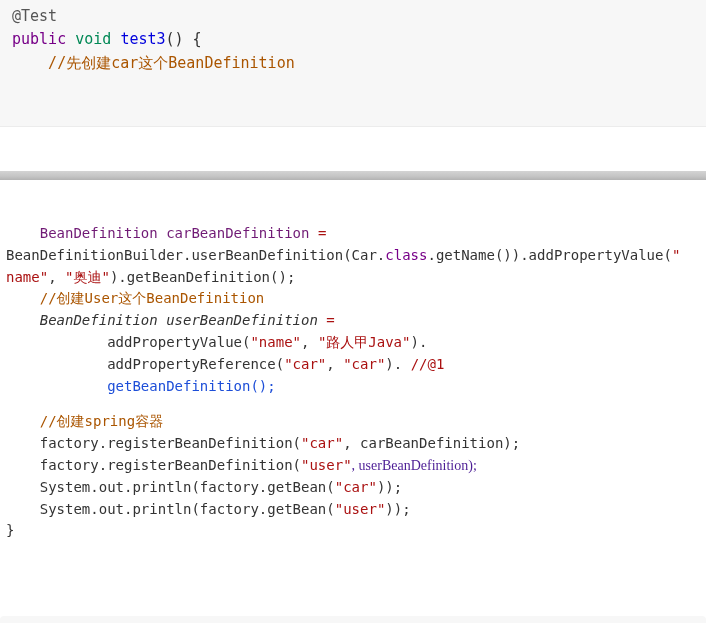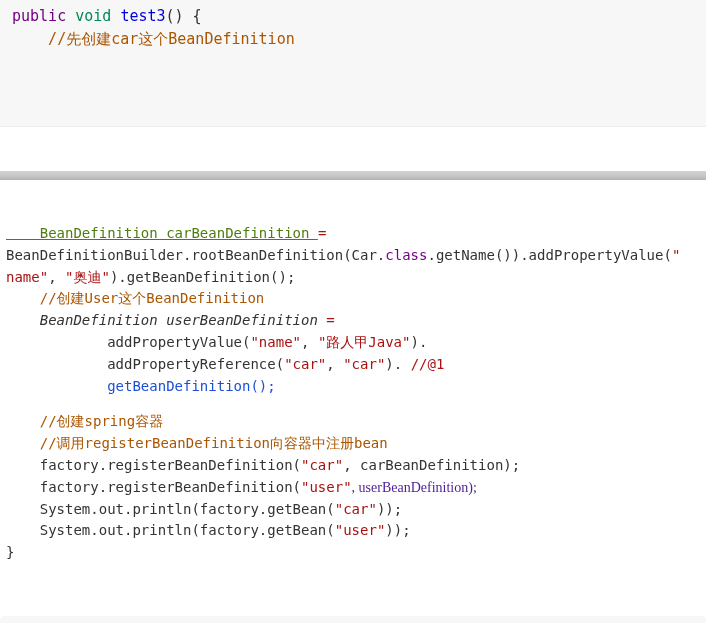--- a/index.html
+++ b/index.html
@@ -56,38 +56,38 @@
     height: 7px;
     border-radius: 4px 4px 0 0;
   }
 </style>
 </head>
 <body style="background: rgb(255, 255, 255);">
 
 <div class="page">
 
   <section class="code-block top" style="background: rgb(247, 247, 247);">
+      <div class="code-line"><span style="color: rgb(85, 85, 85);">@Test</span></div>
       <div class="code-line"><span style="color: rgb(119, 0, 136);">public</span><span style="color: rgb(51, 51, 51);"> </span><span style="color: rgb(0, 136, 85);">void</span><span style="color: rgb(51, 51, 51);"> </span><span style="color: rgb(0, 0, 221);">test3</span><span style="color: rgb(51, 51, 51);">() {</span></div>
       <div class="code-line"><span style="color: rgb(170, 85, 0);">    //先创建car这个BeanDefinition</span></div>
     </section>
 
   <div class="divider-bar" style="background: linear-gradient(rgb(211, 211, 211), rgb(198, 198, 198) 55%, rgb(179, 179, 179));"></div>
 
   <section class="code-block bottom" style="background: rgb(255, 255, 255);">
-      <div class="code-line"><span style="color: #4d7c0f; text-decoration: underline;">    BeanDefinition carBeanDefinition </span><span style="color: rgb(170, 17, 17);">=</span></div>
-      <div class="code-line"><span style="color: rgb(51, 51, 51);">BeanDefinitionBuilder.rootBeanDefinition(Car.</span><span style="color: rgb(119, 0, 136);">class</span><span style="color: rgb(51, 51, 51);">.getName()).addPropertyValue(</span><span style="color: rgb(170, 17, 17);">"</span></div>
+      <div class="code-line"><span style="color: #701a75;">    BeanDefinition carBeanDefinition </span><span style="color: rgb(170, 17, 17);">=</span></div>
+      <div class="code-line"><span style="color: rgb(51, 51, 51);">BeanDefinitionBuilder.userBeanDefinition(Car.</span><span style="color: rgb(119, 0, 136);">class</span><span style="color: rgb(51, 51, 51);">.getName()).addPropertyValue(</span><span style="color: rgb(170, 17, 17);">"</span></div>
       <div class="code-line"><span style="color: rgb(170, 17, 17);">name"</span><span style="color: rgb(51, 51, 51);">, </span><span style="color: rgb(170, 17, 17);">"奥迪"</span><span style="color: rgb(51, 51, 51);">).getBeanDefinition();</span></div>
       <div class="code-line"><span style="color: rgb(170, 85, 0);">    //创建User这个BeanDefinition</span></div>
       <div class="code-line"><span style="color: rgb(51, 51, 51); font-style: italic;">    BeanDefinition userBeanDefinition </span><span style="color: rgb(170, 17, 17);">=</span></div>
       <div class="code-line"><span style="color: rgb(51, 51, 51);">            addPropertyValue(</span><span style="color: rgb(170, 17, 17);">"name"</span><span style="color: rgb(51, 51, 51);">, </span><span style="color: rgb(170, 17, 17);">"路人甲Java"</span><span style="color: rgb(51, 51, 51);">).</span></div>
       <div class="code-line"><span style="color: rgb(51, 51, 51);">            addPropertyReference(</span><span style="color: rgb(170, 17, 17);">"car"</span><span style="color: rgb(51, 51, 51);">, </span><span style="color: rgb(170, 17, 17);">"car"</span><span style="color: rgb(51, 51, 51);">). </span><span style="color: rgb(170, 17, 17);">//@1</span></div>
       <div class="code-line"><span style="color: #1d4ed8;">            getBeanDefinition();</span></div>
       <div class="code-line"></div>
       <div class="code-line"><span style="color: rgb(170, 85, 0); margin-top: 33px;">    //创建spring容器</span></div>
-      <div class="code-line"><span style="color: rgb(170, 85, 0);">    //调用registerBeanDefinition向容器中注册bean</span></div>
       <div class="code-line"><span style="color: rgb(51, 51, 51);">    factory.registerBeanDefinition(</span><span style="color: rgb(170, 17, 17);">"car"</span><span style="color: rgb(51, 51, 51);">, carBeanDefinition);</span></div>
       <div class="code-line"><span style="color: rgb(51, 51, 51);">    factory.registerBeanDefinition(</span><span style="color: rgb(170, 17, 17);">"user"</span><span style="color: #4c1d95; font-family: Liberation Serif, serif;">, userBeanDefinition);</span></div>
       <div class="code-line"><span style="color: rgb(51, 51, 51);">    System.out.println(factory.getBean(</span><span style="color: rgb(170, 17, 17);">"car"</span><span style="color: rgb(51, 51, 51);">));</span></div>
       <div class="code-line"><span style="color: rgb(51, 51, 51);">    System.out.println(factory.getBean(</span><span style="color: rgb(170, 17, 17);">"user"</span><span style="color: rgb(51, 51, 51);">));</span></div>
       <div class="code-line"><span style="color: rgb(51, 51, 51);">}</span></div>
     </section>
 
   <div class="bottom-strip" style="background: rgb(247, 247, 247);"></div>
 
 </div>

